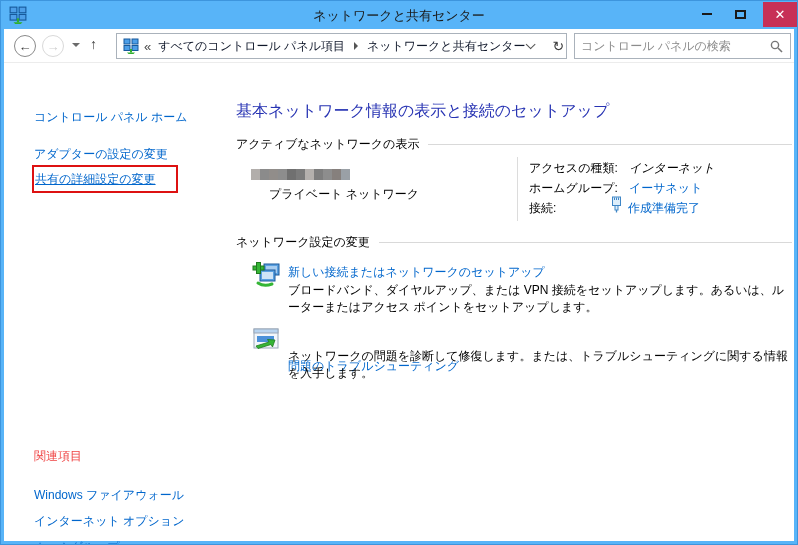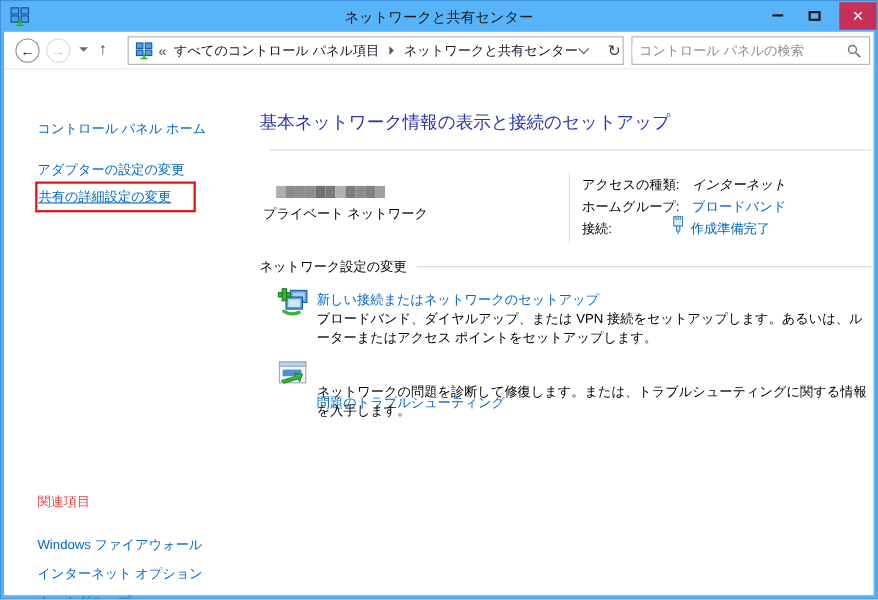--- a/index.html
+++ b/index.html
@@ -53,21 +53,21 @@
   a.cp-link { color:#0066cc; text-decoration:none; cursor:pointer; }
   .sidebar-item { position:absolute; left:30px; white-space:nowrap; }
   .hl-box { position:absolute; left:28px; top:101px; width:146px; height:28px; border:2px solid #dd1111; }
   .related-title { position:absolute; left:30px; top:384px; color:#ef4444; }
   .main-heading { position:absolute; left:232px; top:37px; font-size:16px; color:#2733b3; white-space:nowrap; }
   .section-hdr { position:absolute; left:232px; width:556px; display:flex; align-items:center; }
   .section-hdr .lbl { white-space:nowrap; color:#000; }
   .section-hdr .rule { flex:1; border-top:1px solid #d9d9d9; margin-left:9px; }
   .redacted { position:absolute; left:247px; top:105px; display:flex; }
   .redacted span { width:9px; height:11px; display:inline-block; }
-  .net-type { position:absolute; left:235px; top:122px; font-size:12px; }
+  .net-type { position:absolute; left:265px; top:122px; font-size:12px; }
   .vdiv { position:absolute; left:513px; top:93px; width:1px; height:64px; background:#dcdcdc; }
   .detail-label { position:absolute; left:525px; white-space:nowrap; }
   .detail-value { position:absolute; left:625px; white-space:nowrap; }
   .eth-icon { position:absolute; left:606px; top:132px; }
   .task-icon { position:absolute; left:248px; }
   .task-title { position:absolute; left:284px; white-space:nowrap; }
   .task-desc { position:absolute; left:284px; width:502px; line-height:17px; color:#000; }
 </style>
 </head>
 <body>
@@ -141,20 +141,21 @@
       <a class="cp-link sidebar-item" style="top:107px; left:31px; text-decoration:underline;">共有の詳細設定の変更</a>
 
       <div class="related-title">関連項目</div>
       <a class="cp-link sidebar-item" style="top:423px;">Windows ファイアウォール</a>
       <a class="cp-link sidebar-item" style="top:449px;">インターネット オプション</a>
       <a class="cp-link sidebar-item" style="top:475px;">ホームグループ</a>
 
       <div class="main-heading">基本ネットワーク情報の表示と接続のセットアップ</div>
 
       <div class="section-hdr" style="top:72px;">
+        <span class="lbl">アクティブなネットワークの表示</span>
         <span class="rule"></span>
       </div>
 
       <div class="redacted">
           <span style="background: rgb(178, 174, 171);"></span>
           <span style="background: rgb(139, 139, 139);"></span>
           <span style="background: rgb(145, 141, 138);"></span>
           <span style="background: rgb(141, 141, 141);"></span>
           <span style="background: rgb(112, 112, 112);"></span>
           <span style="background: rgb(123, 123, 123);"></span>
@@ -163,21 +164,21 @@
           <span style="background: rgb(141, 141, 141);"></span>
           <span style="background: rgb(134, 128, 125);"></span>
           <span style="background: rgb(154, 160, 166);"></span>
         </div>
       <div class="net-type">プライベート ネットワーク</div>
       <div class="vdiv"></div>
 
       <div class="detail-label" style="top:96px;">アクセスの種類:</div>
       <div class="detail-value" style="top:96px;font-style:italic;">インターネット</div>
       <div class="detail-label" style="top:116px;">ホームグループ:</div>
-      <a class="cp-link detail-value" style="top:116px;">ブロードバンド</a>
+      <a class="cp-link detail-value" style="top:116px;">イーサネット</a>
       <div class="detail-label" style="top:136px;">接続:</div>
       <svg class="eth-icon" width="13" height="17" viewBox="0 0 13 17">
         <rect x="2.5" y="1" width="8" height="8.5" fill="#ddeefb" stroke="#3f86c6" stroke-width="1"></rect>
         <line x1="4.5" y1="1.5" x2="4.5" y2="4" stroke="#3f86c6" stroke-width="1"></line>
         <line x1="6.5" y1="1.5" x2="6.5" y2="4" stroke="#3f86c6" stroke-width="1"></line>
         <line x1="8.5" y1="1.5" x2="8.5" y2="4" stroke="#3f86c6" stroke-width="1"></line>
         <rect x="5" y="9.5" width="3" height="4.5" fill="#ddeefb" stroke="#3f86c6" stroke-width="1"></rect>
         <line x1="6.5" y1="14" x2="6.5" y2="16.5" stroke="#3f86c6" stroke-width="1.3"></line>
       </svg>
       <a class="cp-link detail-value" style="top:136px; left:624px;">作成準備完了</a>

